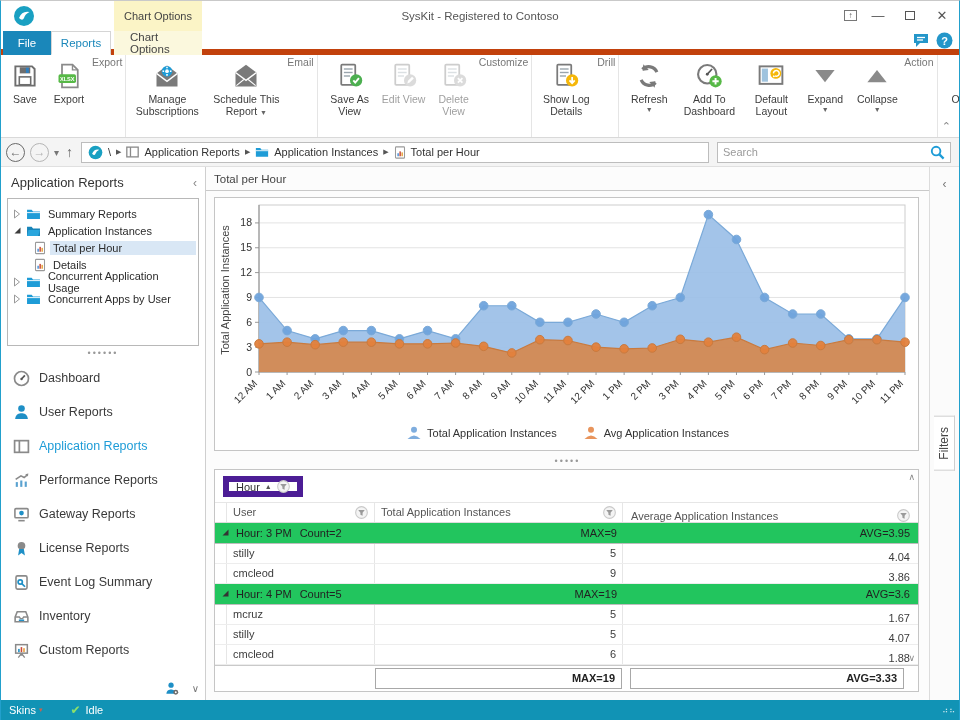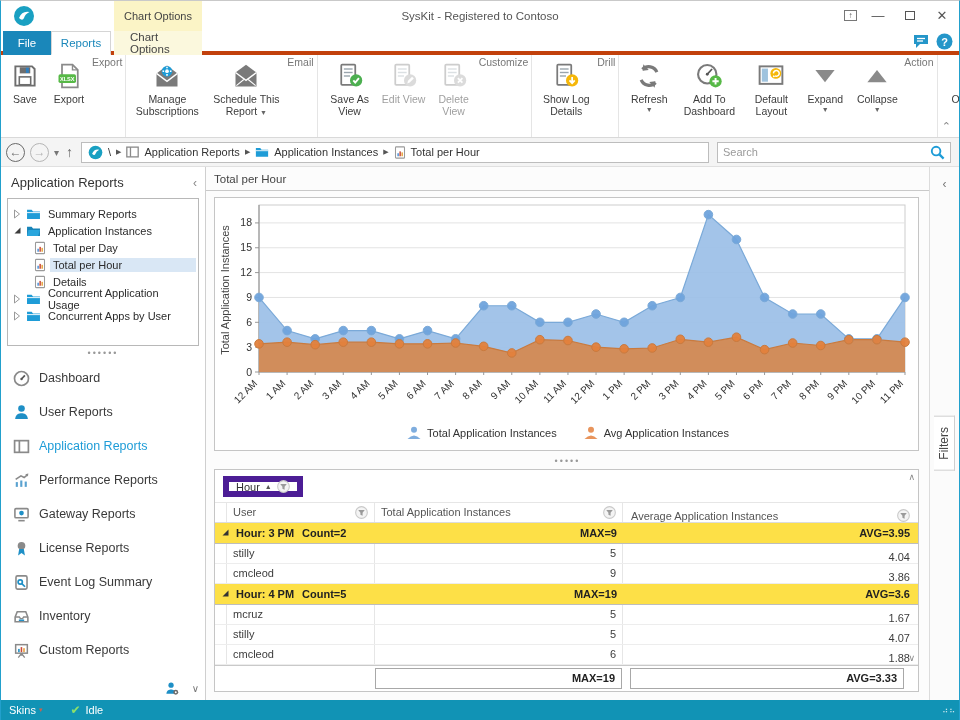--- a/index.html
+++ b/index.html
@@ -13,21 +13,21 @@
   .app-logo{position:absolute;left:12px;top:4px}
   .ctx-header{position:absolute;left:113px;top:0;width:88px;height:30px;background:#fbf4c6;
               display:flex;align-items:center;justify-content:center;color:#444;font-size:11px}
   .win-title{position:absolute;left:0;right:0;top:0;height:30px;display:flex;align-items:center;
              justify-content:center;color:#555;font-size:11.5px;pointer-events:none}
   .winbtns{position:absolute;right:6px;top:5px;display:flex;gap:10px;align-items:center}
   .winbtn{width:22px;height:18px;display:flex;align-items:center;justify-content:center;color:#555;font-size:13px}
   .pinbox{width:13px;height:11px;border:1px solid #777;display:flex;align-items:center;justify-content:center;font-size:8px;color:#555}
   .maxbox{width:10px;height:9px;border:1.5px solid #555}
   
-  .tabrow{position:absolute;left:0;top:30px;width:100%;height:24px;background:#fff;border-bottom:4px solid #c2410c;display:flex}
+  .tabrow{position:absolute;left:0;top:30px;width:100%;height:24px;background:#fff;border-bottom:6px solid #c2410c;display:flex}
   .tab{height:24px;display:flex;align-items:center;justify-content:center;padding:0 16px;font-size:11.5px}
   .tab-file{background:#1a87ba;color:#fff;width:48px;margin-left:2px}
   .tab-reports{color:#1a87ba;border:1px solid #d5d5d5;border-bottom:1px solid #fff;background:#fff;width:60px}
   .tab-ctx{background:#fbf8dd;color:#444;width:88px;margin-left:3px}
   .tabrow-icons{margin-left:auto;display:flex;gap:6px;align-items:center;padding-right:6px}
   
   .ribbon{position:absolute;left:0;top:54px;width:100%;height:83px;background:#fff;border-bottom:1px solid #d9d9d9;display:flex}
   .rgroup{display:flex;flex-direction:row;border-right:1px solid #e5e5e5;padding:0 3px}
   .rbtns{display:flex;flex:1;align-items:flex-start;padding-top:5px}
   .rlabel{text-align:center;font-size:10.5px;color:#777;padding:1px 0 3px}
@@ -95,21 +95,21 @@
   .scroll-dn{position:absolute;right:3px;bottom:30px;color:#888;font-size:9px}
   .grid{flex:1;position:relative}
   .grow{display:flex;height:20px;align-items:center;border-bottom:1px solid #ededed}
   .c-gut{width:12px;align-self:stretch;border-right:1px solid #e6e6e6}
   .c-user{width:148px;padding:0 6px;align-self:stretch;display:flex;align-items:center;border-right:1px solid #e6e6e6}
   .c-tot{width:248px;padding:0 6px;align-self:stretch;display:flex;align-items:center;justify-content:flex-end;border-right:1px solid #e6e6e6}
   .c-avg{flex:1;padding:0 8px;align-self:stretch;display:flex;align-items:flex-end;justify-content:flex-end}
   .ghead{height:20px;border-bottom:1px solid #dcdcdc;color:#555}
   .ghead .c-user,.ghead .c-tot{justify-content:flex-start}
   .ghead .funnel{margin-left:auto}
-  .grouprow{background:#fde047;height:21px;border-bottom:1px solid #bdbdbd;font-weight:bold;color:#222}
+  .grouprow{background:#22c55e;height:21px;border-bottom:1px solid #bdbdbd;font-weight:normal;color:#222}
   .grouprow .glabel{width:160px;display:flex;align-items:center;gap:6px;padding-left:6px}
   .grouprow .gcount{margin-left:2px}
   .grouprow .gmax{width:248px;text-align:right;padding-right:6px}
   .grouprow .gavg{flex:1;text-align:right;padding-right:8px}
   .tfoot{height:27px;border-top:1px solid #c9c9c9;display:flex;align-items:center;background:#fff}
   .fbox{height:21px;border:1px solid #a8a8a8;display:flex;align-items:center;justify-content:flex-end;
         font-weight:bold;color:#222;padding-right:6px}
   .fbox.max{margin-left:160px;width:247px}
   .fbox.avg{margin-left:8px;flex:1;margin-right:14px}
   
@@ -438,30 +438,20 @@
       <span class="arr">
           <svg width="9" height="9" viewBox="0 0 9 9">
             <path d="M7.5 1.5 v6 h-6 z" fill="#3d3d3d"></path>
           </svg>
         </span>
       <svg width="15" height="12" viewBox="0 0 16 13">
           <path d="M1 2 h5 l1.5 1.8 H15 V12 H1 Z" fill="#1784b8"></path>
           <path d="M2.5 5.5 H15 L13 12 H1 Z" fill="#2aa6dd"></path>
         </svg>
       <span class="lab">Application Instances</span>
-    </div>
-    <div class="trow">
-      <span class="indent"></span>
-      <svg width="12" height="14" viewBox="0 0 16 17">
-          <rect x="2" y="1" width="12" height="15" rx="1" fill="#fff" stroke="#9a9a9a" stroke-width="1.4"></rect>
-          <rect x="4.5" y="9.5" width="2" height="4" fill="#4a90d9"></rect>
-          <rect x="7.2" y="7" width="2" height="6.5" fill="#c94a3a"></rect>
-          <rect x="9.9" y="8.3" width="2" height="5.2" fill="#e8a33d"></rect>
-        </svg>
-      <span class="lab">Total per Day</span>
     </div>
     <div class="trow sel">
       <span class="indent"></span>
       <svg width="12" height="14" viewBox="0 0 16 17">
           <rect x="2" y="1" width="12" height="15" rx="1" fill="#fff" stroke="#9a9a9a" stroke-width="1.4"></rect>
           <rect x="4.5" y="9.5" width="2" height="4" fill="#4a90d9"></rect>
           <rect x="7.2" y="7" width="2" height="6.5" fill="#c94a3a"></rect>
           <rect x="9.9" y="8.3" width="2" height="5.2" fill="#e8a33d"></rect>
         </svg>
       <span class="lab">Total per Hour</span>

